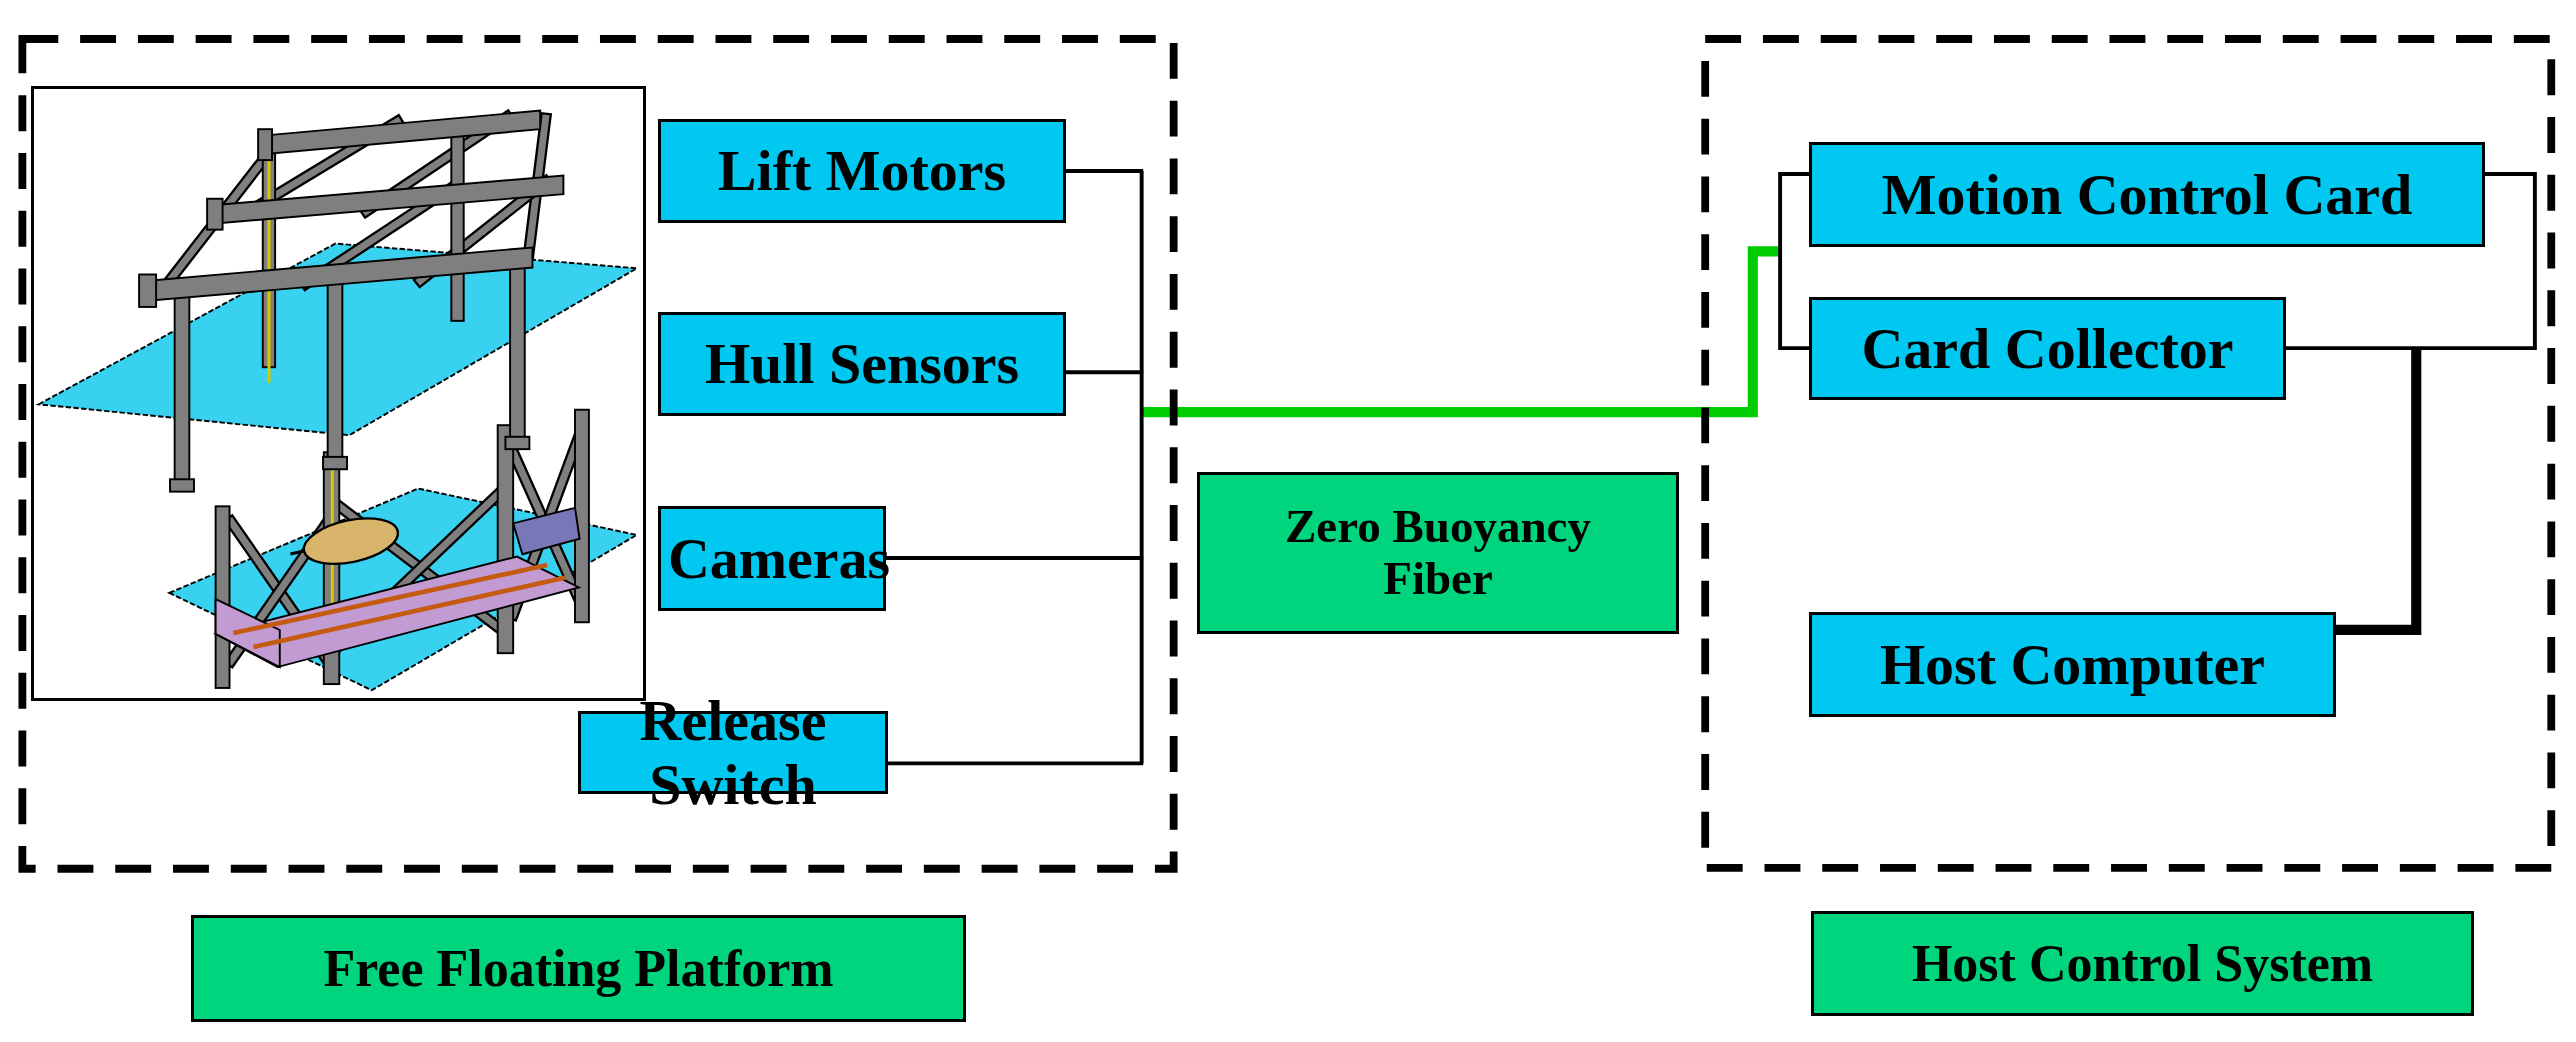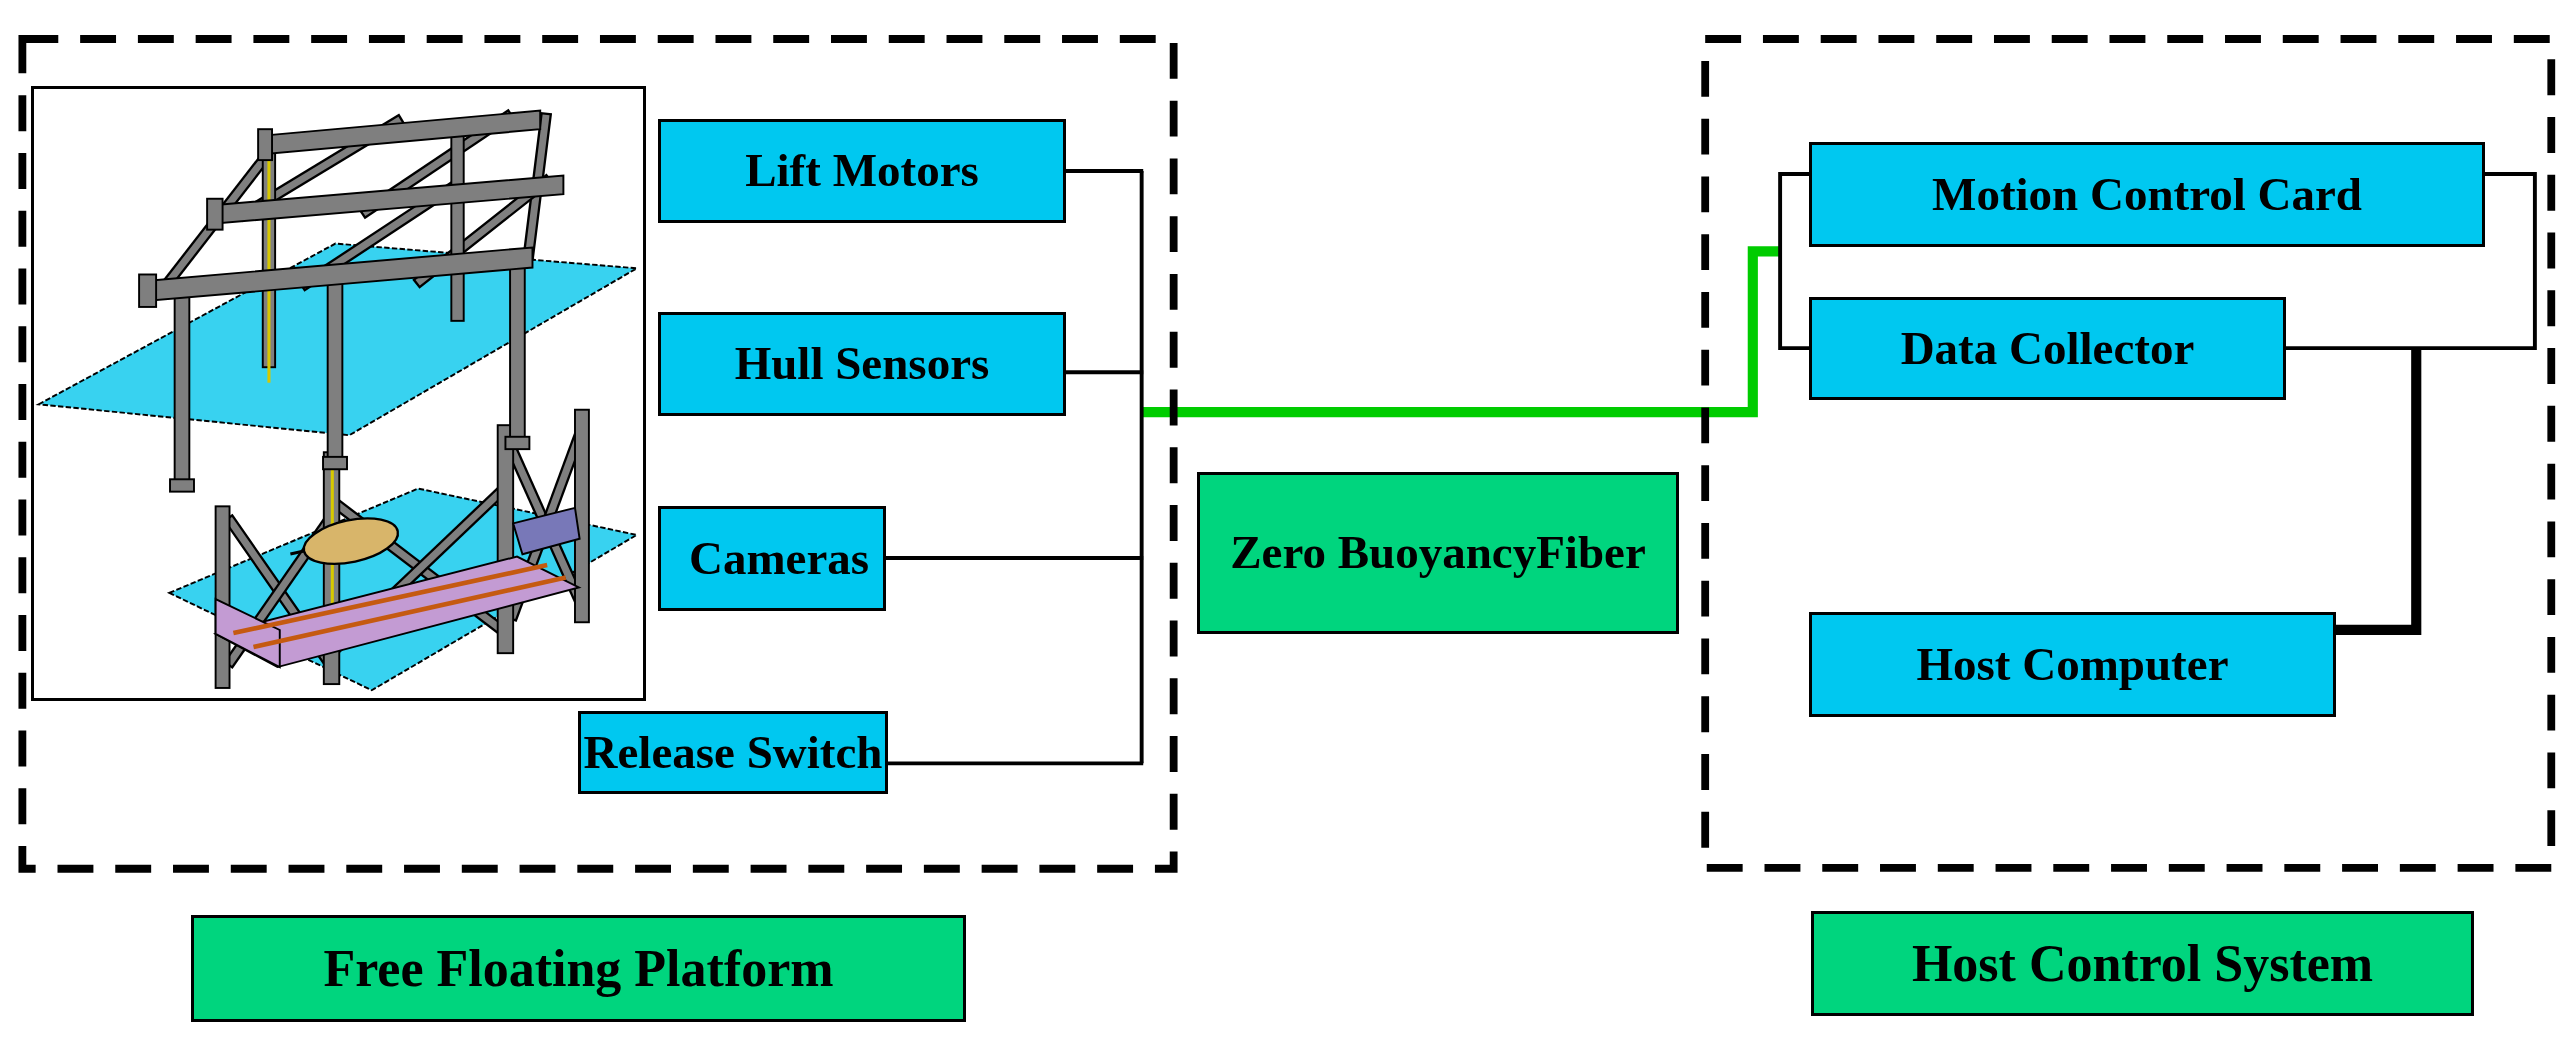--- a/index.html
+++ b/index.html
@@ -5,24 +5,24 @@
   html,body{margin:0;padding:0;background:#ffffff;}
   body{width:2576px;height:1042px;overflow:hidden;font-family:"Liberation Serif", serif;}
   #stage{position:relative;width:2576px;height:1042px;background:#ffffff;}
   #wires{position:absolute;left:0;top:0;width:2576px;height:1042px;}
 
   .node{
     position:absolute;box-sizing:border-box;border:3.9px solid #000;
     display:flex;align-items:center;justify-content:center;text-align:center;
     font-weight:bold;color:#000;line-height:1.1;
   }
-  .cyan{background:var(--cyan_box,#00C8F0);font-size:47px;}
+  .cyan{background:var(--cyan_box,#00C8F0);font-size:58px;}
   .green{background:var(--green_label,#00D57E);}
   .sideLabel{font-size:52px;border-width:3.9px;text-align:center;}
-  .fiberBox{font-size:47px;flex-direction:row;border-width:3.9px;}
+  .fiberBox{font-size:47px;flex-direction:column;border-width:3.9px;}
 
   
   #photo{position:absolute;left:31px;top:86px;width:615px;height:615px;box-sizing:border-box;border:3.9px solid #000;background:#fff;}
   #photo svg{display:block;width:100%;height:100%;}
 
   
   .plane{fill:var(--plane_cyan,#38D2F0);stroke:#000;stroke-width:2.5;stroke-dasharray:7 3;}
   .steel{fill:var(--steel_gray,#7F7F7F);stroke:#000;stroke-width:2.5;}
   .brace-out{stroke:#000;stroke-width:15;fill:none;stroke-linecap:square;}
   .brace-in{stroke:var(--steel_gray,#7F7F7F);stroke-width:9;fill:none;stroke-linecap:square;}
@@ -152,21 +152,21 @@
 
   <div class="node green fiberBox" style="left:1197px;top:472px;width:482px;height:162px;">
     <span>Zero Buoyancy</span>
     <span>Fiber</span>
   </div>
 
   <div class="node cyan" style="left:1809px;top:122px;width:676px;height:105px;margin-top:20px;">
     <span>Motion Control Card</span>
   </div>
   <div class="node cyan" style="left:1809px;top:297px;width:477px;height:103px;">
-    <span>Data Collector</span>
+    <span>Card Collector</span>
   </div>
   <div class="node cyan" style="left:1809px;top:612px;width:527px;height:105px;">
     <span>Host Computer</span>
   </div>
 
   <div class="node green sideLabel" style="left:191px;top:915px;width:775px;height:107px;">
     <span>Free Floating Platform</span>
   </div>
   <div class="node green sideLabel" style="left:1811px;top:911px;width:663px;height:105px;">
     <span>Host Control System</span>

